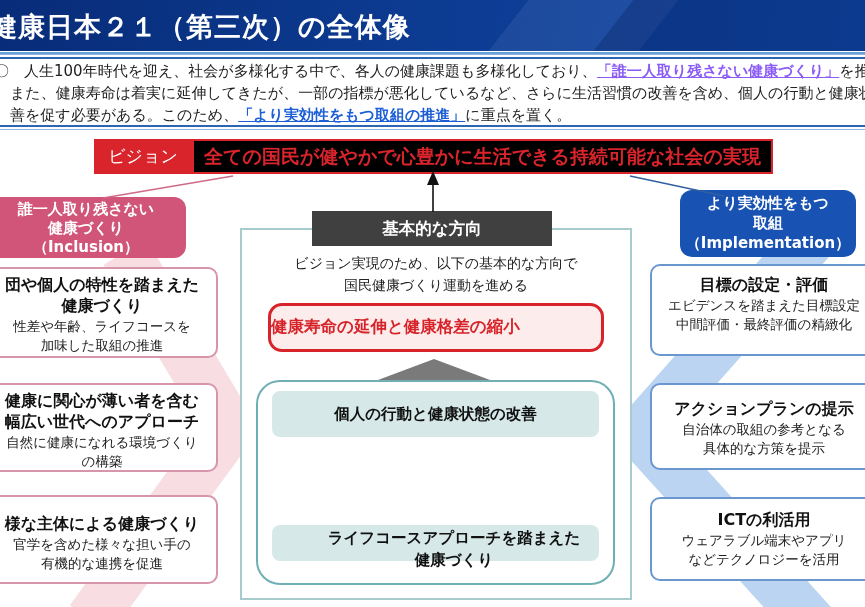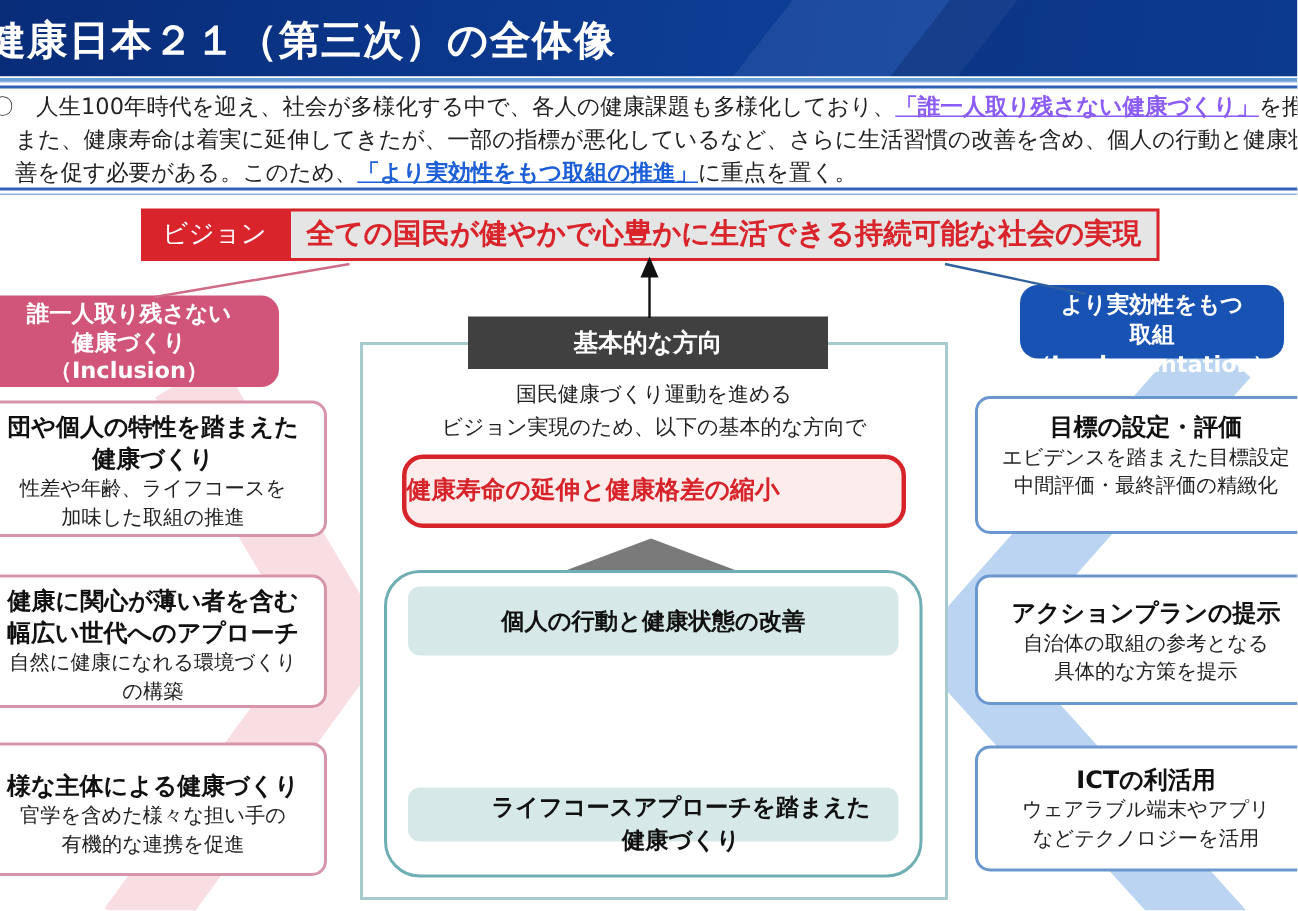--- a/index.html
+++ b/index.html
@@ -22,29 +22,29 @@
   
   .intro { position:absolute; left:-12px; top:57px; width:889px; height:70px; background:#fff;
            border:2px solid #2e64b6; box-shadow:0 0 0 2px #fff, 0 0 0 3px #8fb4e4; }
   .intro-line { position:absolute; font-size:15px; color:#222; white-space:nowrap; line-height:18px; }
   .link-red  { color:#8b5cf6; font-weight:bold; text-decoration:underline; }
   .link-blue { color:#1b5ed6; font-weight:bold; text-decoration:underline; }
 
   
   .vision-label { position:absolute; left:94px; top:139px; width:98px; height:35px; background:#d9242b;
                   color:#fff; font-weight:normal; font-size:17px; text-align:center; line-height:35px; }
-  .vision-box { position:absolute; left:192px; top:139px; width:581px; height:35px; background:#e5e5e5;
+  .vision-box { position:absolute; left:192px; top:139px; width:581px; height:35px; background:#000000;
                 border:2px solid #d9242b; color:#d9242b; font-weight:bold; font-size:19px;
                 text-align:center; line-height:30px; white-space:nowrap; }
 
   
   .pink-hdr { position:absolute; left:-14px; top:197px; width:200px; height:61px; border-radius:12px;
               background:#d05578; color:#fff; font-weight:bold; font-size:15px; text-align:center;
               line-height:19px; padding-top:3px; }
-  .blue-hdr { position:absolute; left:680px; top:190px; width:176px; height:49px; border-radius:12px;
+  .blue-hdr { position:absolute; left:680px; top:190px; width:176px; height:67px; border-radius:12px;
               background:#1853b3; color:#fff; font-weight:bold; font-size:15px; text-align:center;
               line-height:20px; padding-top:3px; }
 
   
   .card { position:absolute; background:#fff; border-radius:10px; text-align:center; z-index:2; }
   .card-l { left:-14px; width:232px; border:2px solid #d795aa; }
   .card-r { left:650px; width:228px; border:2px solid #6b97cf; }
   .card .t { font-size:16px; font-weight:bold; color:#111; line-height:21px; }
   .card .d { font-size:13.5px; color:#222; line-height:19px; margin-top:1px; }
 
@@ -113,22 +113,22 @@
   </div>
 
   <div class="card card-l" style="top:495px; height:89px; padding-top:16px;">
     <div class="t">様な主体による健康づくり</div>
     <div class="d"><span>官学を含めた様々な担い手の</span><br><span>有機的な連携を促進</span></div>
   </div>
 
   <div class="outer-cont"></div>
   <div class="teal-hdr">基本的な方向</div>
   <div class="dir-desc">
+    <div>ビジョン実現のため、以下の基本的な方向で</div>
     <div>国民健康づくり運動を進める</div>
-    <div>ビジョン実現のため、以下の基本的な方向で</div>
   </div>
   <div class="goal-box">健康寿命の延伸と健康格差の縮小</div>
   <div class="tri-up"></div>
   <div class="inner-cont"></div>
   <div class="teal-item" style="top:391px; height:46px; line-height:46px;">個人の行動と健康状態の改善</div>
   <div class="teal-item" style="top:525px; height:36px; line-height:22px; padding-top:2px;padding-left:37px;"><span>ライフコースアプローチを踏まえた</span><br><span>健康づくり</span></div>
 
   <div class="blue-hdr">
     <div>より実効性をもつ</div>
     <div>取組</div>

